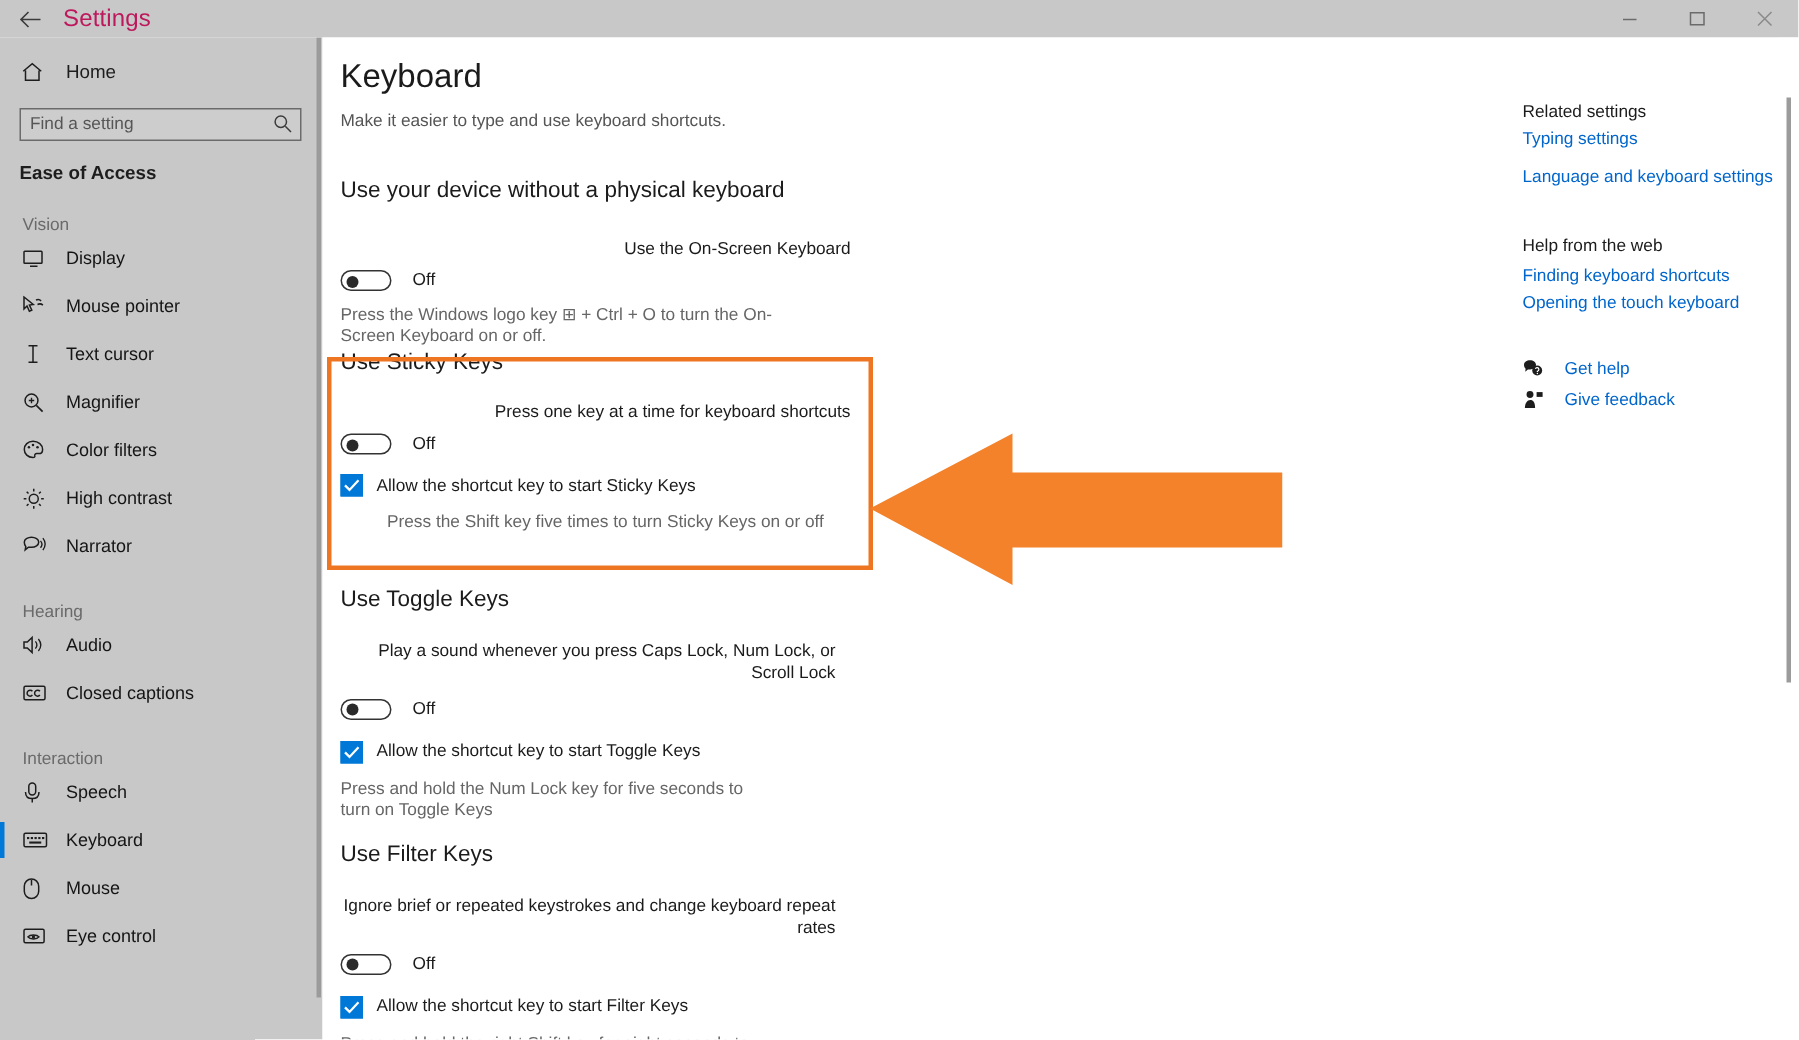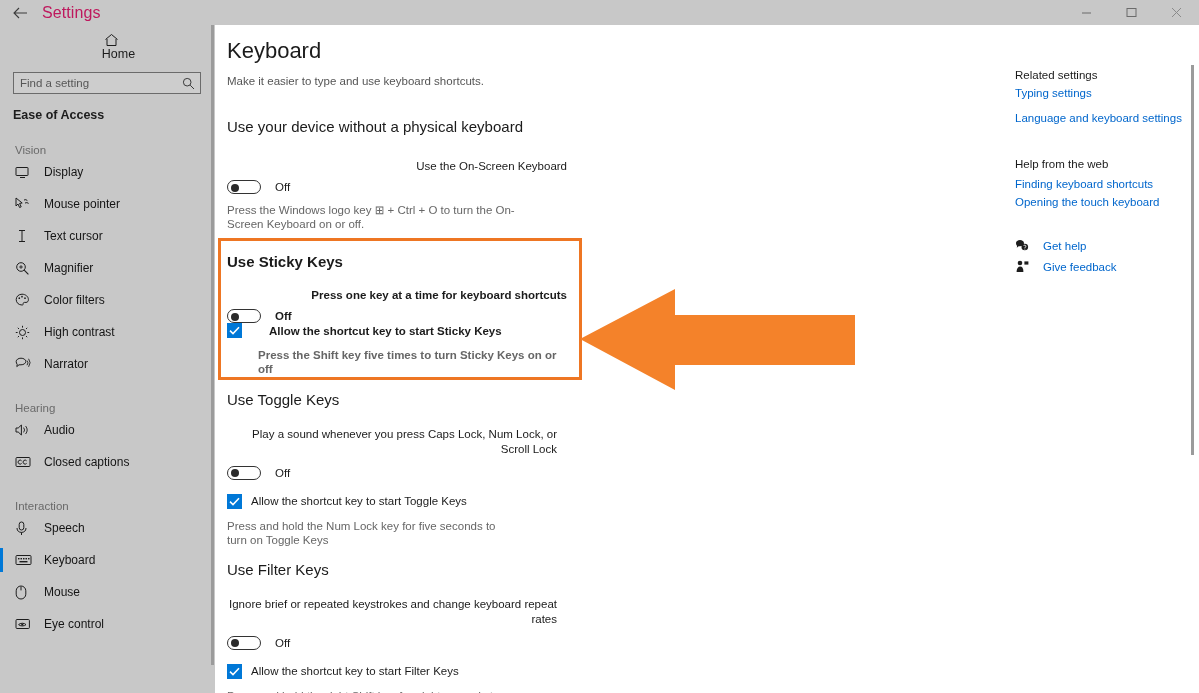--- a/index.html
+++ b/index.html
@@ -33,21 +33,21 @@
 
   
   .sidebar {
     position: absolute; top: 25px; left: 0; width: 215px; height: 668px;
     background: #c8c8c8;
     overflow: hidden;
   }
   .side-scroll { position: absolute; top: 0; right: 1px; width: 3px; height: 640px; background: #9b9b9b; }
 
   .home-row {
-    display: flex; align-items: center; height: 30px; margin-top: 8px; padding-left: 14px; flex-direction: column;
+    display: flex; align-items: center; height: 30px; margin-top: 8px; padding-left: 14px;
   }
   .home-row .ico { width: 22px; color: #1d1d1d; display:flex; align-items:center; }
   .home-row .lbl { font-size: 12.5px; color: #1d1d1d; margin-left: 8px; }
 
   .searchwrap {
     margin: 9px 0 0 13px; width: 188px; height: 22px;
     background: #cdcdcd; border: 1px solid #6b6b6b;
     display: flex; align-items: center; position: relative;
   }
   .searchwrap input {
@@ -343,30 +343,30 @@
       <div class="body-txt" style="margin-top:25px;">Use the On-Screen Keyboard</div>
       <div class="toggle" style="margin-top:8px;">
         <span class="pill">
             <span class="knob"></span>
           </span>
         <span class="state">Off</span>
       </div>
       <div class="hint-txt" style="margin-top:9px;width:300px;">Press the Windows logo key ⊞ + Ctrl + O to turn the On-Screen Keyboard on or off.</div>
     </div>
 
-    <div style="position:absolute;left:12px;top:228px;width:340px;font-weight:bold;">
+    <div style="position:absolute;left:12px;top:208px;width:340px;">
       <div class="sec-h">Use Sticky Keys</div>
       <div class="body-txt" style="margin-top:19px;">Press one key at a time for keyboard shortcuts</div>
       <div class="toggle" style="margin-top:8px;">
         <span class="pill">
             <span class="knob"></span>
           </span>
         <span class="state">Off</span>
       </div>
-      <div class="cbrow" style="gap:18px;">
+      <div class="cbrow" style="margin-top:13px;">
         <span class="cb">
           <svg width="11" height="9" viewBox="0 0 11 9">
               <path d="M1 4.6 L4 7.6 L10 1.2" fill="none" stroke="#ffffff" stroke-width="1.5"></path>
             </svg>
         </span>
         <span class="cblbl">Allow the shortcut key to start Sticky Keys</span>
       </div>
       <div class="hint-txt" style="margin-top:10px;margin-left:31px;">Press the Shift key five times to turn Sticky Keys on or off</div>
     </div>
 

